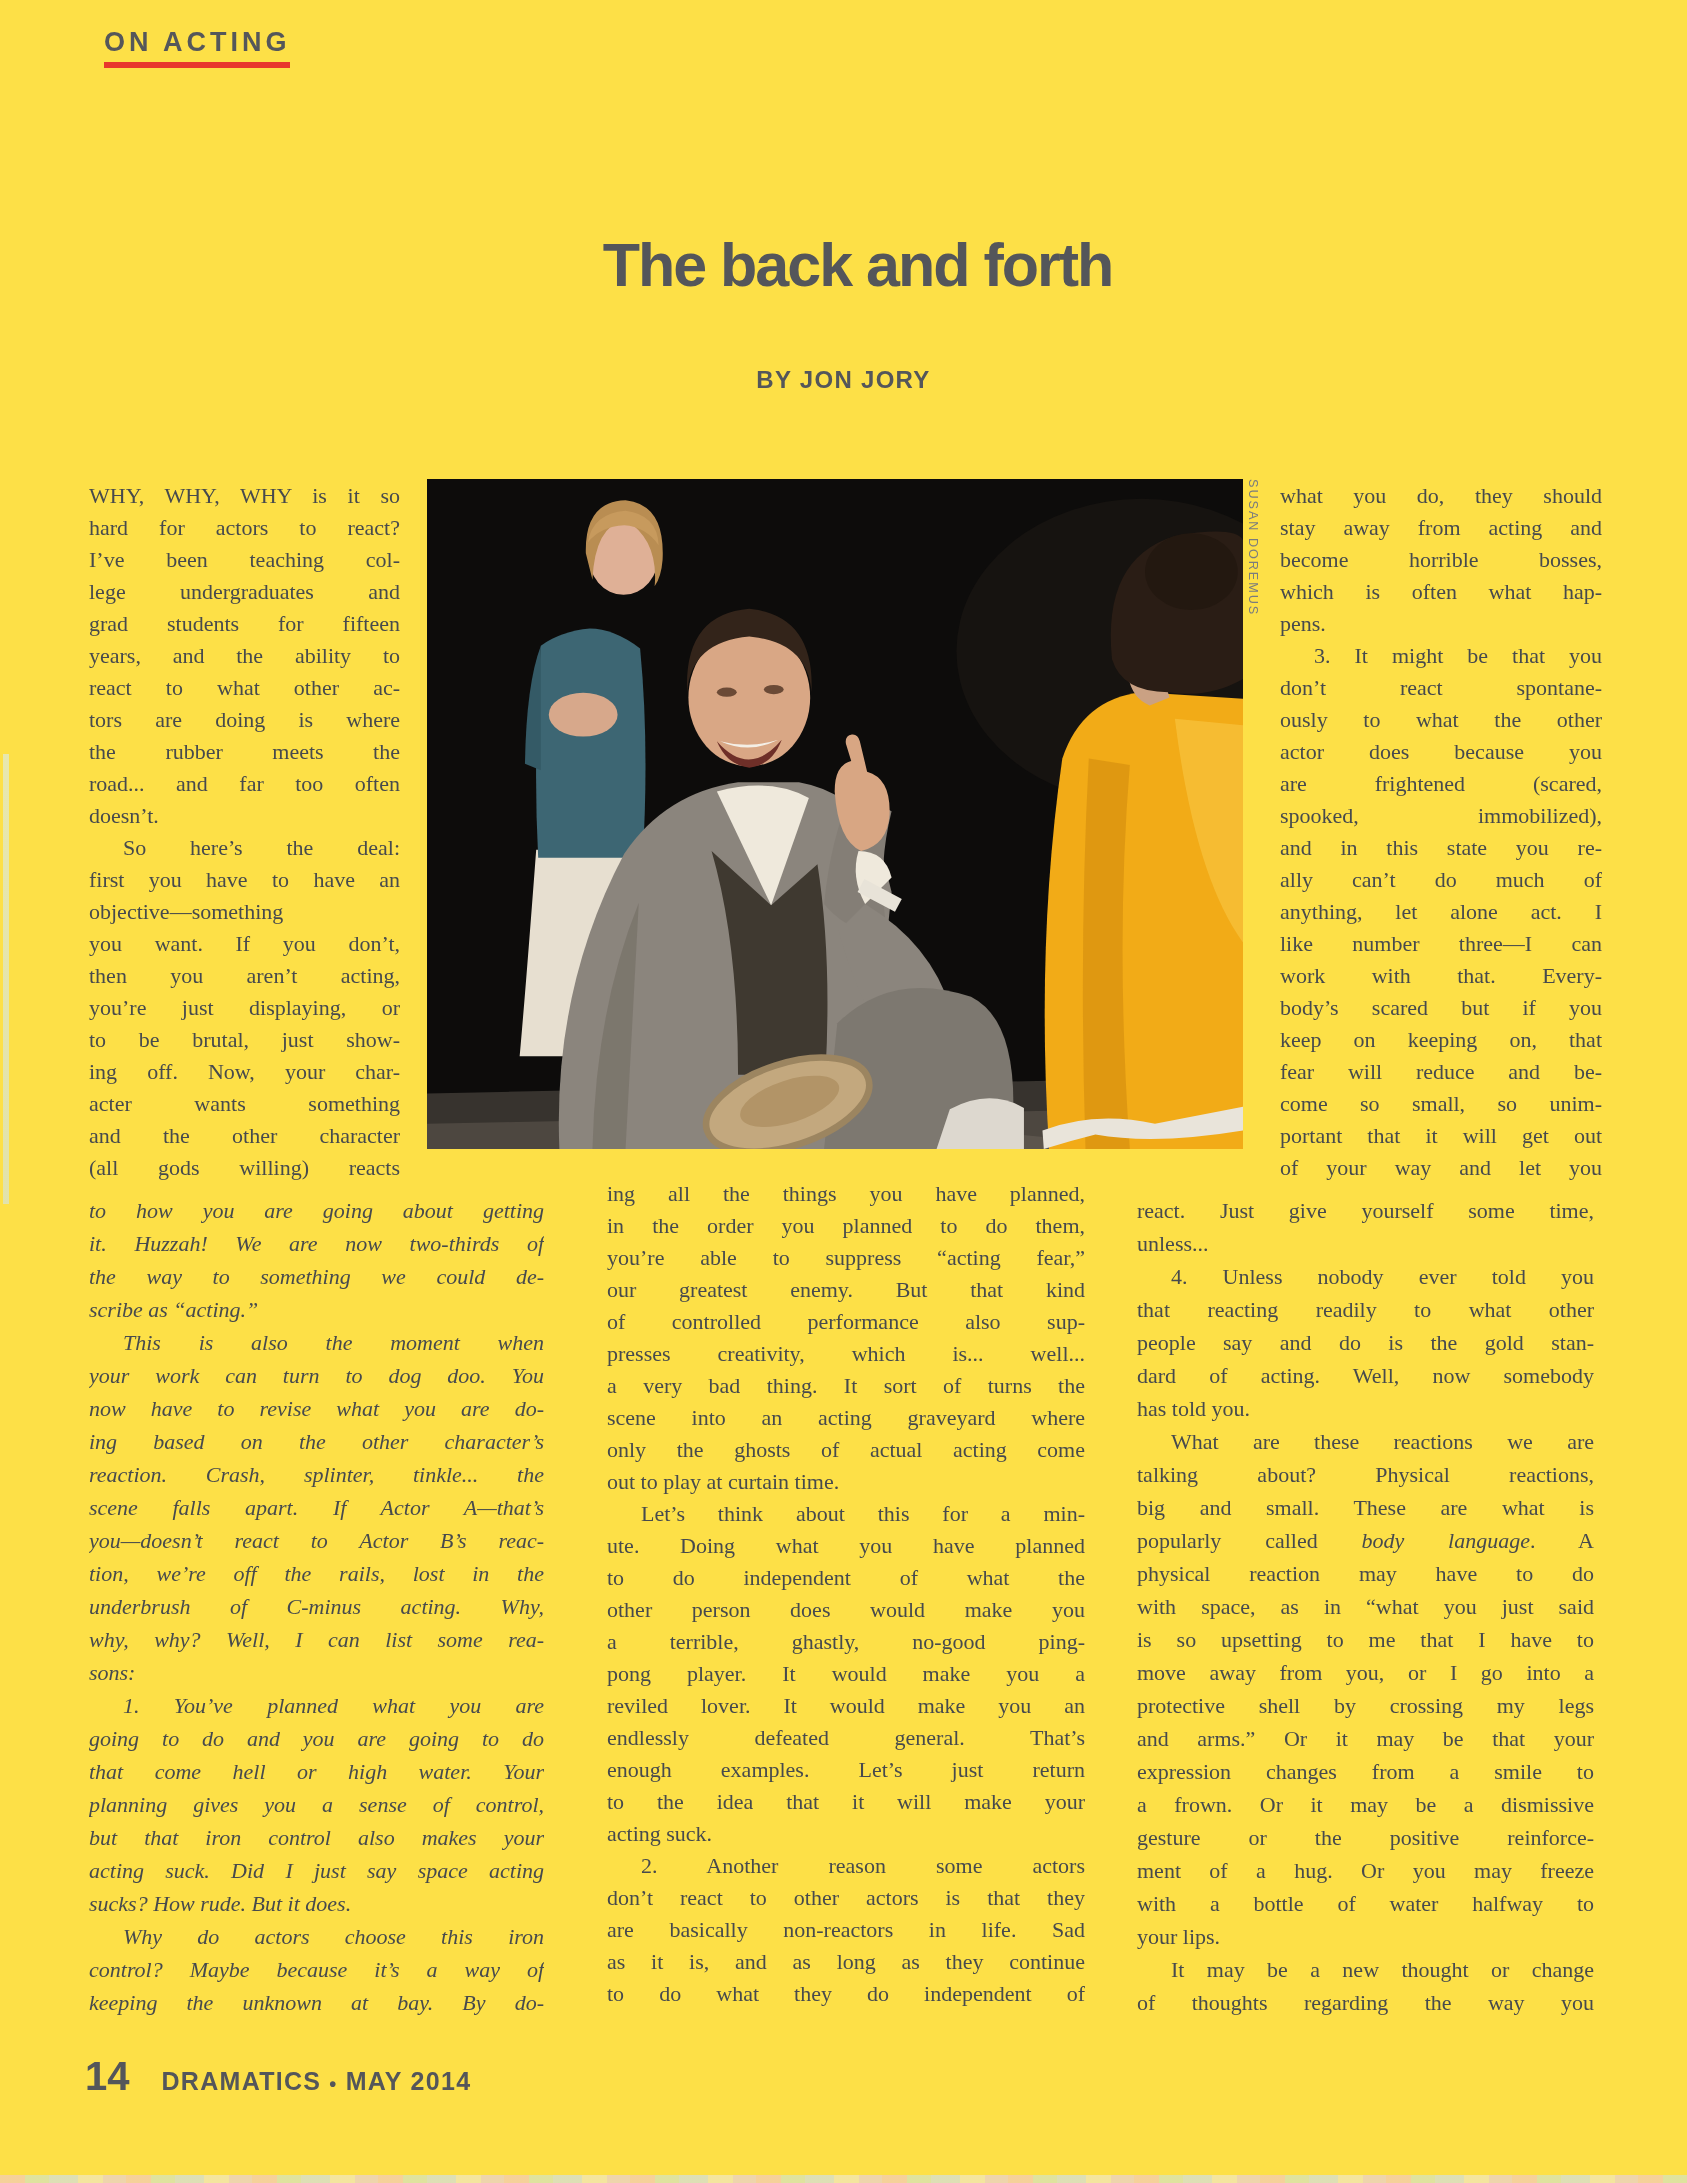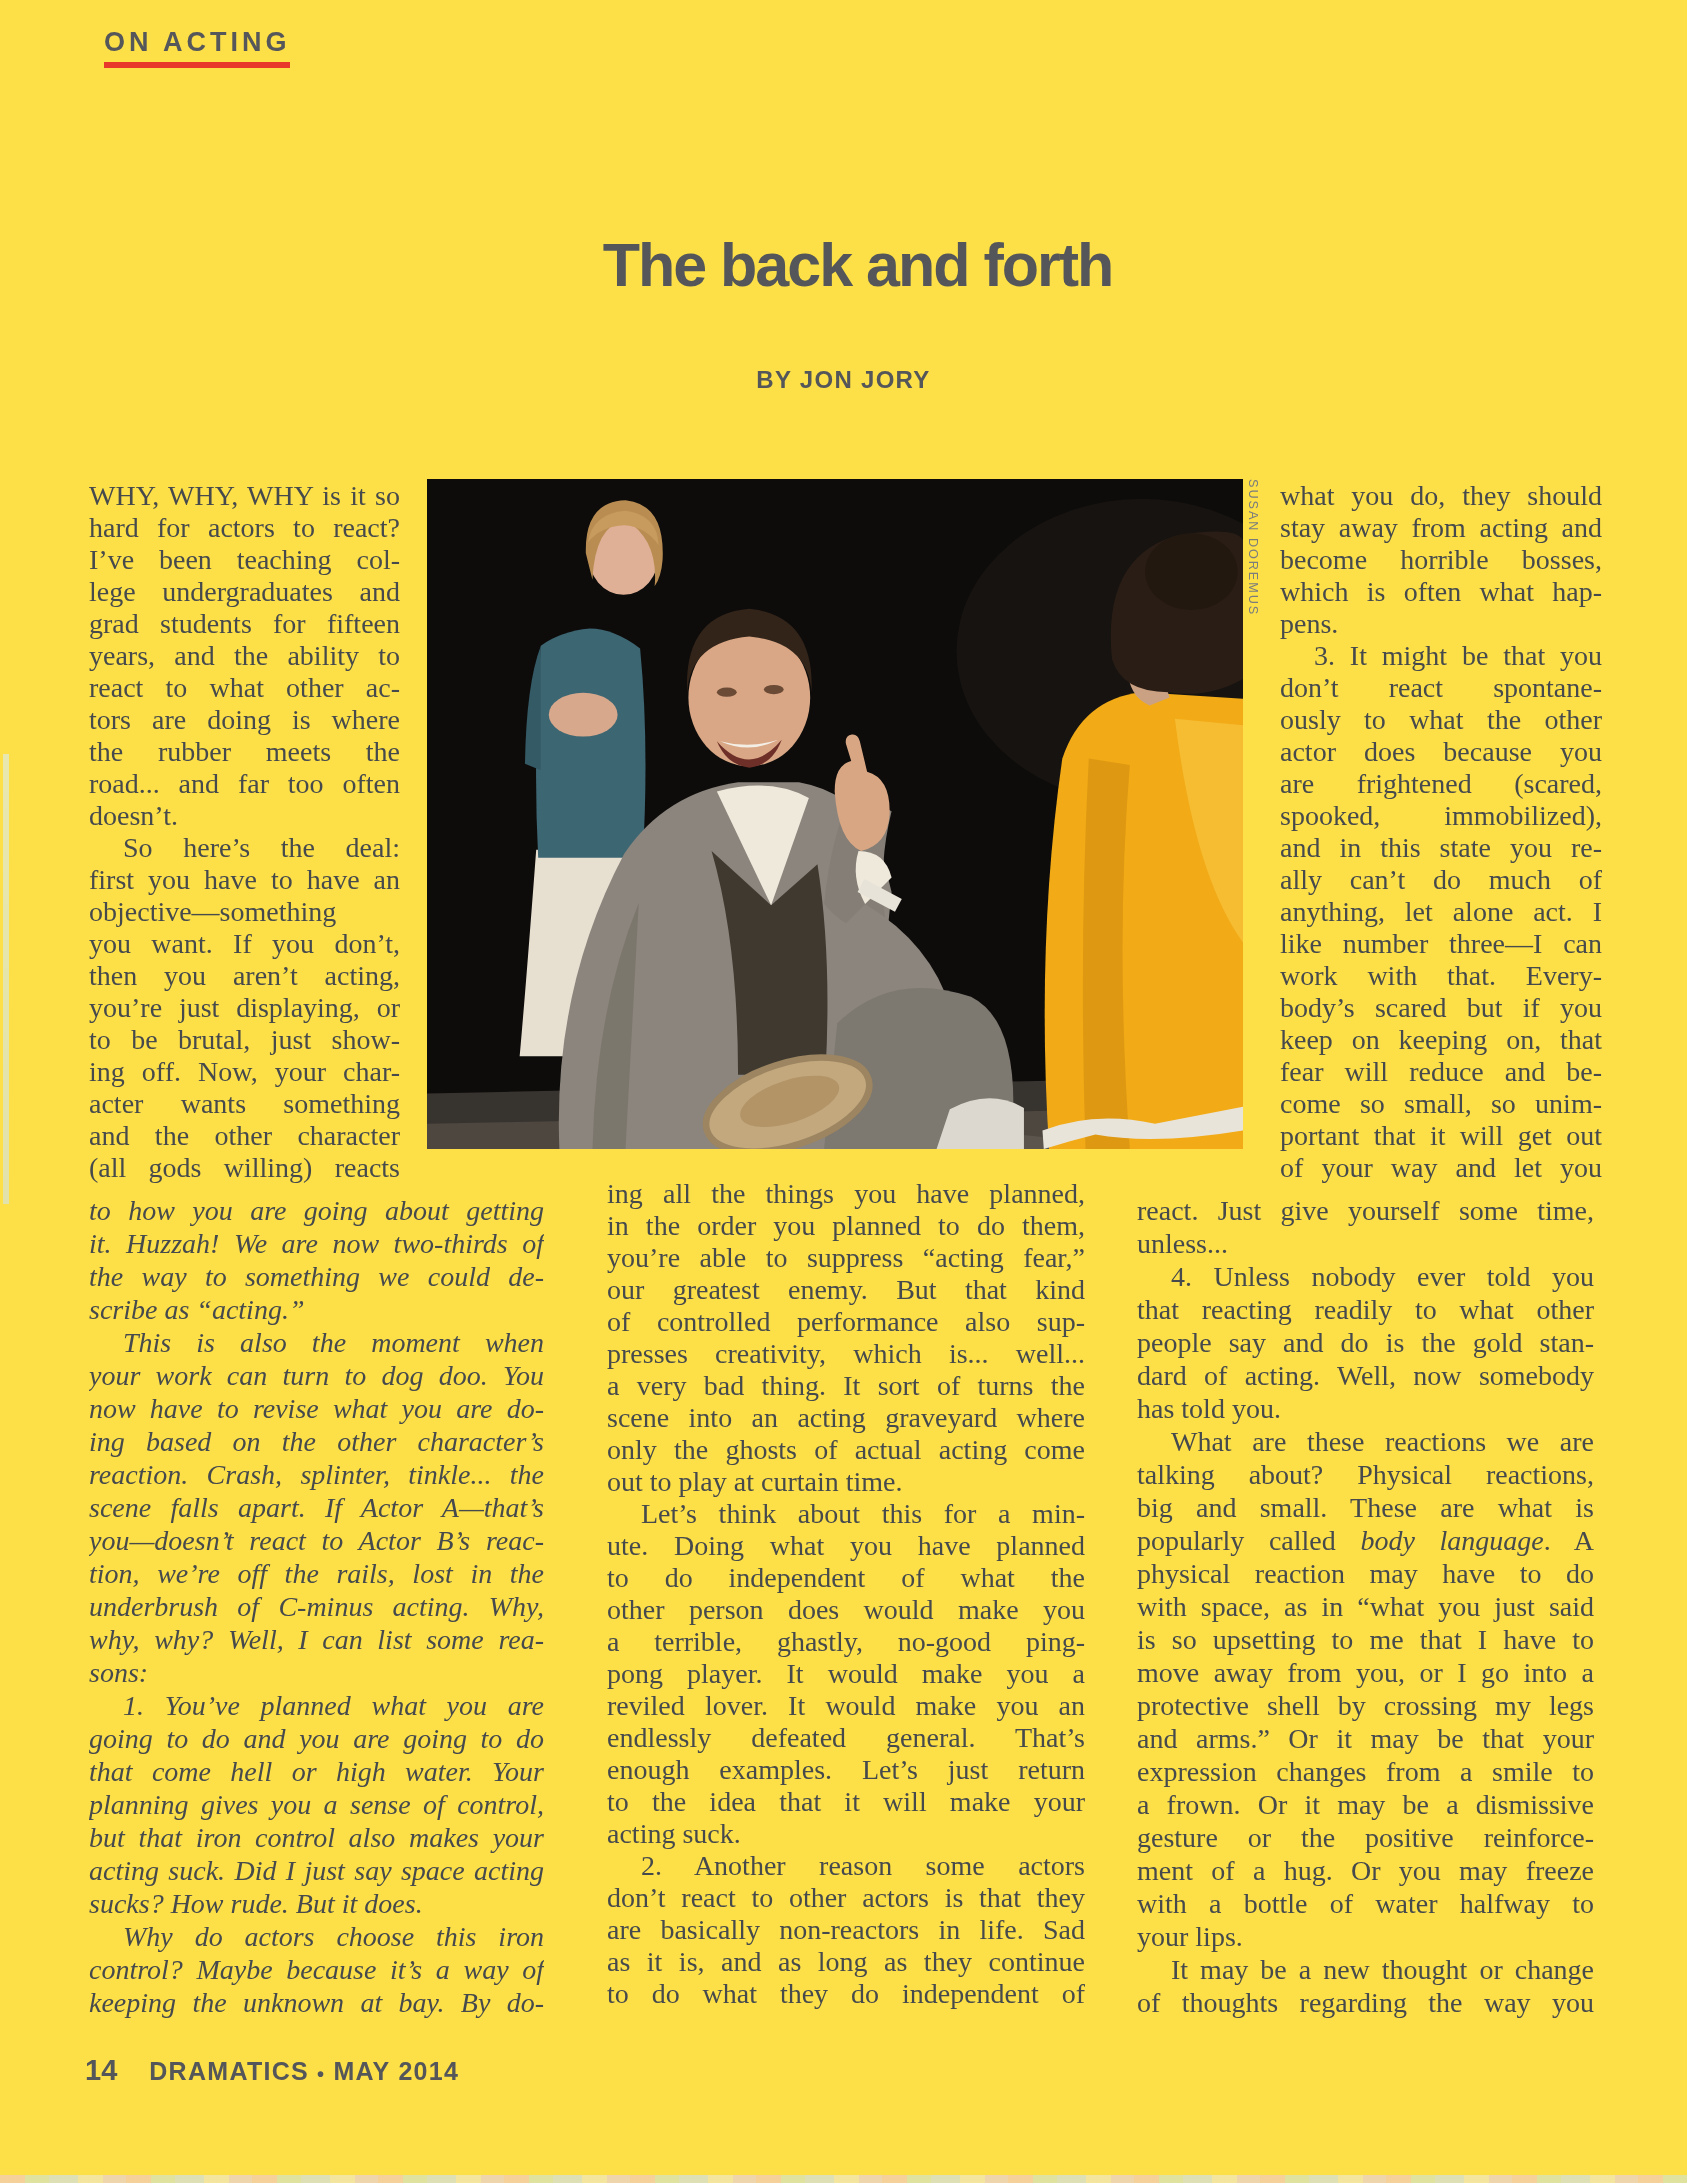--- a/index.html
+++ b/index.html
@@ -28,37 +28,37 @@
   
   .photo{position:absolute;left:427px;top:479px;width:816px;height:670px;}
   .photo svg{width:100%;height:100%;display:block;filter:blur(0.7px);}
   .credit{
     position:absolute;left:1246px;top:479px;height:146px;
     writing-mode:vertical-rl;
     font-family:"Liberation Sans",sans-serif;font-size:12.6px;
     letter-spacing:2px;color:#7a7c7e;
   }
   
-  .col{position:absolute;font-size:28px;}
+  .col{position:absolute;font-size:22px;}
   .col-left-n {left:89px;top:480px;width:311px;line-height:32px;}
   .col-left-w {left:89px;top:1194px;width:455px;line-height:33px;font-style:italic;}
   .col-mid    {left:607px;top:1178px;width:478px;line-height:32px;}
   .col-right-n{left:1280px;top:480px;width:322px;line-height:32px;}
   .col-right-w{left:1137px;top:1194px;width:457px;line-height:33px;}
   .line{text-align:justify;text-align-last:justify;overflow:hidden;}
   .line.rag{text-align-last:left;}
   .line.indent{text-indent:34px;}
   .line i{font-style:italic;}
   
   .footer{
     position:absolute;left:85px;top:2054px;
     display:flex;align-items:baseline;gap:32px;
     font-family:"Liberation Sans",sans-serif;font-weight:bold;color:#54565a;
   }
-  .footer .num{font-size:29px;}
+  .footer .num{font-size:40px;}
   .footer .mag{font-size:25px;letter-spacing:1.3px;display:flex;align-items:flex-end;}
   .footer .dot{margin:0 8px;font-size:20px;}
   
   .streak{
     position:absolute;left:2.6px;top:754px;width:6px;height:450px;
     background:linear-gradient(#d9ecf4,#cfe4ef);opacity:.6;
   }
   .bottom-strip{
     position:absolute;left:0;top:2175px;width:1687px;height:8.6px;opacity:.65;
     background:repeating-linear-gradient(90deg,

